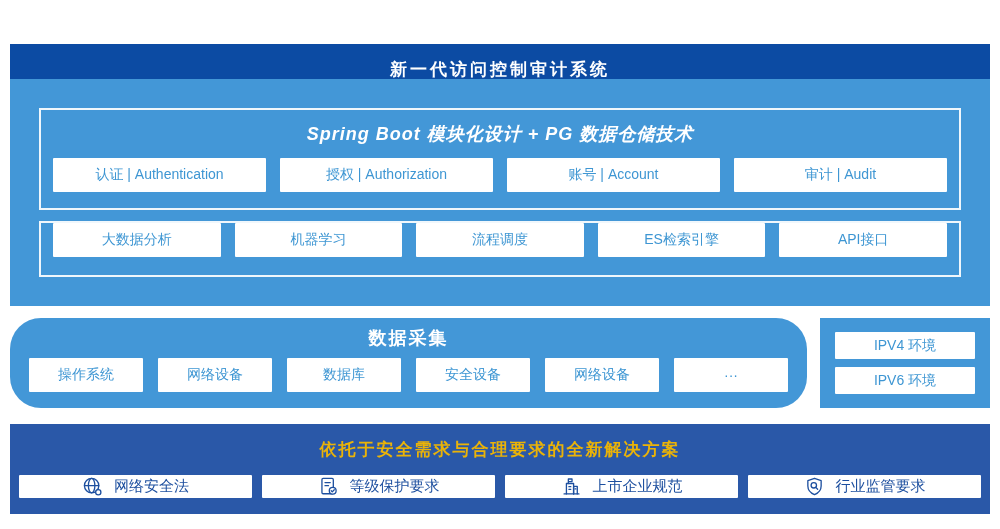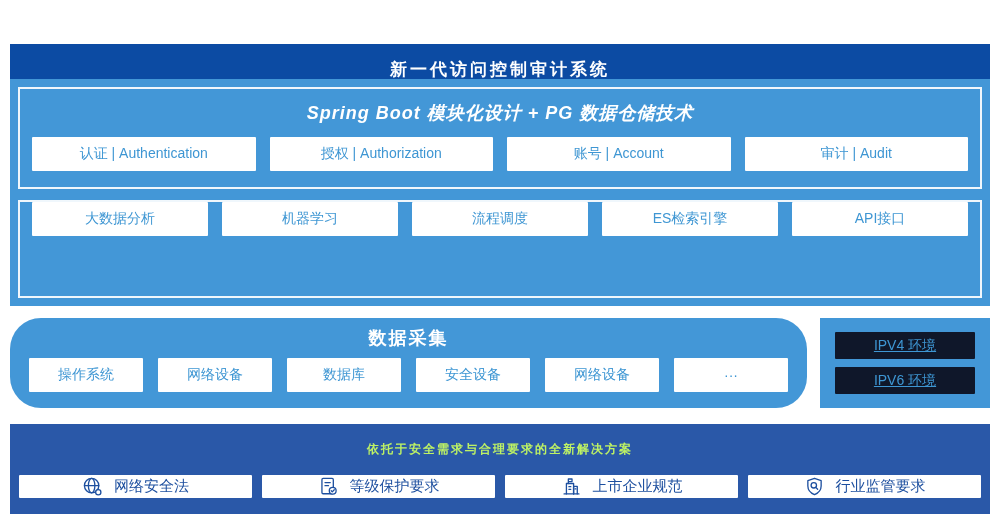--- a/index.html
+++ b/index.html
@@ -12,21 +12,21 @@
   .banner {
     position:absolute; left:10px; right:10px; top:13px; height:51px;
     background:var(--banner-blue,#0C4BA3);
     display:flex; align-items:center; justify-content:center;
     color:#fff; font-size:17px; font-weight:bold; letter-spacing:3px;margin-top:31px;
   }
   
   .platform {
     position:absolute; left:10px; right:10px; top:79px; height:227px;
     background:var(--light-blue,#4397D7);
-    padding:8px; display:flex; flex-direction:column; gap:11px;
+    padding:29px; display:flex; flex-direction:column; gap:11px;
   }
   .inner-box {
     border:2px solid rgba(255,255,255,0.92);
     display:flex; flex-direction:column;
   }
   .inner-box.modules { height:102px; }
   .inner-box.analysis { flex:1; }
   .inner-title {
     flex:1; display:flex; align-items:center; justify-content:center;
     color:#fff; font-size:18px; font-weight:bold; letter-spacing:2px;
@@ -48,33 +48,33 @@
   .collection {
     flex:1; background:var(--light-blue,#4397D7);
     display:flex; flex-direction:column;border-radius:31px;
   }
   .collection .box-row { margin:0 19px 16px; gap:15px; }
   .env-box {
     width:170px; background:var(--light-blue,#4397D7);
     display:flex; flex-direction:column; gap:8px; padding:14px 15px;
   }
   .env-item {
-    flex:1; background:#0f172a; border-radius:1px;
+    flex:1; background:#ffffff; border-radius:1px;
     display:flex; align-items:center; justify-content:center;
-    color:var(--box-text-blue,#3E96D3); font-size:14px;text-decoration:underline;
+    color:var(--box-text-blue,#3E96D3); font-size:14px;
   }
   
   .solution {
     position:absolute; left:10px; right:10px; top:424px; height:90px;
     background:var(--solution-blue,#2A58A8);
     display:flex; flex-direction:column;
   }
   .solution-title {
     flex:1; display:flex; align-items:center; justify-content:center;
-    color:#bef264; font-size:12px; font-weight:bold; letter-spacing:2px;
+    color:#eab308; font-size:17px; font-weight:bold; letter-spacing:2px;
   }
   .solution .box-row { height:23px; margin:0 9px 16px; gap:10px; }
   .solution-box {
     gap:11px; color:var(--solution-text-blue,#1D4F9F); font-size:15px;
   }
   .sol-icon {
     width:21px; height:21px; display:inline-flex; align-items:center; justify-content:center;
     color:var(--solution-text-blue,#1D4F9F);
   }
   .sol-icon svg { width:21px; height:21px; display:block; }

